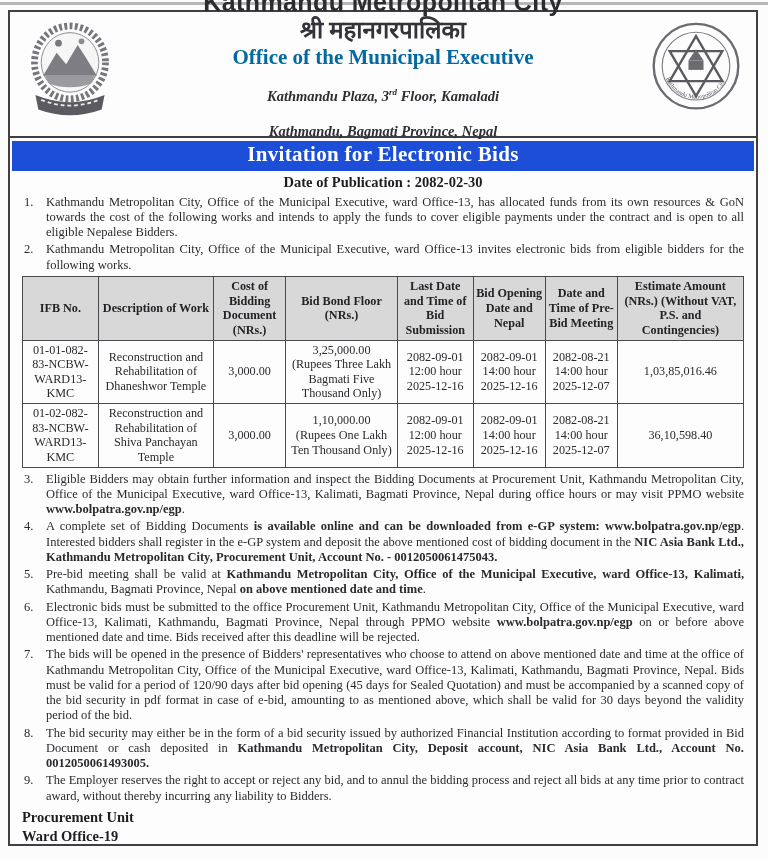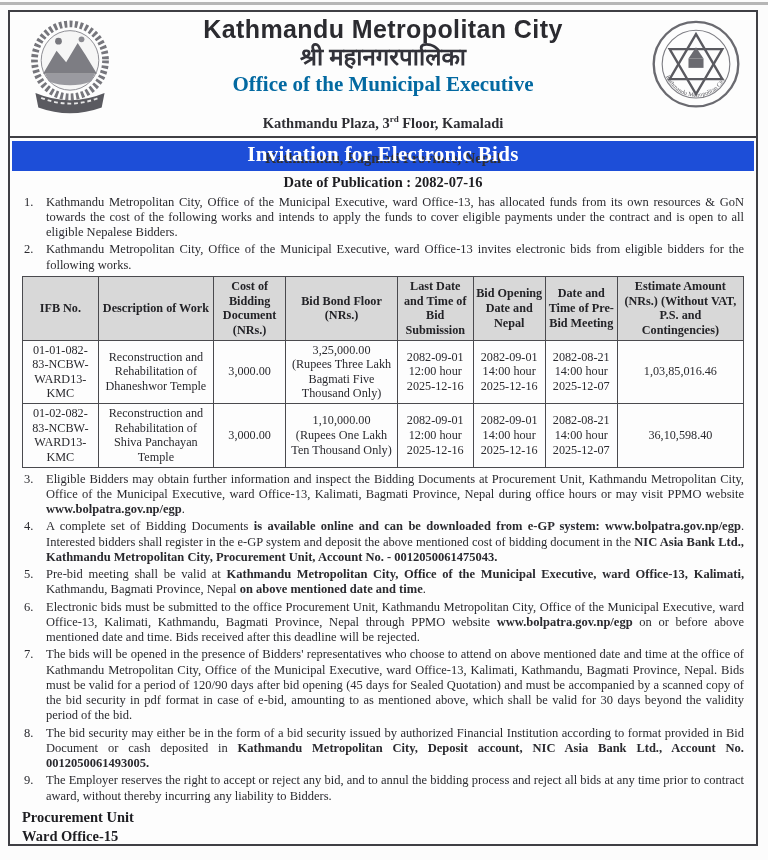--- a/index.html
+++ b/index.html
@@ -2,29 +2,29 @@
 <html lang="en"><head>
 <meta charset="utf-8">
 <style>
   html,body{margin:0;padding:0;}
   .page{width:768px;height:860px;position:relative;background:#fcfcfc;overflow:hidden;
         font-family:"Liberation Serif",serif;color:#26262a;}
   .top-rule{position:absolute;top:2px;left:0;width:768px;height:3px;background:#b6b6b6;}
   .doc{position:absolute;top:10px;left:8px;width:750px;height:836px;box-sizing:border-box;
        border:2px solid #3f3f44;background:#fdfdfd;}
   
-  .hdr{height:126px;box-sizing:border-box;display:flex;
+  .hdr{height:126px;box-sizing:border-box;display:flex;align-items:center;
        padding:4px 10px;border-bottom:2px solid #3f3f44;}
   .hdr-logo{flex:0 0 100px;display:flex;justify-content:center;align-items:flex-start;height:112px;}
   .hdr-center{flex:1;text-align:center;}
   .org-name{font-family:"Liberation Sans",sans-serif;font-size:25px;font-weight:700;
             color:#2b2b30;letter-spacing:.4px;line-height:1.05;margin:0;}
   .devanagari{font-size:24px;font-weight:700;color:#33333a;line-height:1.2;margin:1px 0;}
   .office-name{font-size:21px;font-weight:700;color:#0369a1;line-height:1.1;margin:1px 0;}
-  .addr{font-size:14.5px;font-weight:700;color:#2e2e33;line-height:1.2;margin:18px;}
+  .addr{font-size:14.5px;font-weight:700;color:#2e2e33;line-height:1.2;margin:18px;font-style:italic;}
   .addr sup{font-size:9px;}
   
   .banner{margin:3px 2px 0;background:#1d4ed8;color:#fff;text-align:center;
           font-size:21px;font-weight:700;padding:1px 0 4px;letter-spacing:.3px;}
   
   .body{padding:2px 12px 0;font-size:12.5px;line-height:1.22;color:#2a2a2f;}
   .pub{text-align:center;font-weight:700;font-size:14.5px;margin:1px 0 3px;color:#1e1e22;}
   .notice{display:flex;margin:0 0 2px;}
   .notice .num{flex:0 0 24px;padding-left:2px;box-sizing:border-box;}
   .notice .ntext{flex:1;text-align:justify;}
@@ -81,21 +81,21 @@
           <text font-size="6.5" fill="#5a5a60" font-family="Liberation Serif, serif">
             <textPath href="#sealArcBottom" startOffset="6%">Kathmandu Metropolitan City</textPath>
           </text>
         </svg>
       </div>
     </div>
 
     <div class="banner">Invitation for Electronic Bids</div>
 
     <div class="body">
-      <div class="pub"><span>Date of Publication : </span><span>2082-07-16</span></div>
+      <div class="pub"><span>Date of Publication : </span><span>2082-02-30</span></div>
 
       <div class="notice">
         <span class="num">1.</span>
         <div class="ntext"><span>Kathmandu Metropolitan City, Office of the Municipal Executive, ward Office-13, has allocated funds from its own resources &amp; GoN towards the cost of the following works and intends to apply the funds to cover eligible payments under the contract and is open to all eligible Nepalese Bidders.</span></div>
       </div>
       <div class="notice">
         <span class="num">2.</span>
         <div class="ntext"><span>Kathmandu Metropolitan City, Office of the Municipal Executive, ward Office-13 invites electronic bids from eligible bidders for the following works.</span></div>
       </div>
 
@@ -184,17 +184,17 @@
         <span class="num">8.</span>
         <div class="ntext"><span>The bid security may either be in the form of a bid security issued by authorized Financial Institution according to format provided in Bid Document or cash deposited in </span><span class="bold">Kathmandu Metropolitan City, Deposit account, NIC Asia Bank Ltd., Account No. 0012050061493005.</span></div>
       </div>
       <div class="notice">
         <span class="num">9.</span>
         <div class="ntext"><span>The Employer reserves the right to accept or reject any bid, and to annul the bidding process and reject all bids at any time prior to contract award, without thereby incurring any liability to Bidders.</span></div>
       </div>
 
       <div class="footer">
         <div>Procurement Unit</div>
-        <div>Ward Office-15</div>
+        <div>Ward Office-19</div>
       </div>
     </div>
   </div>
 </div>
 
 </body></html>

